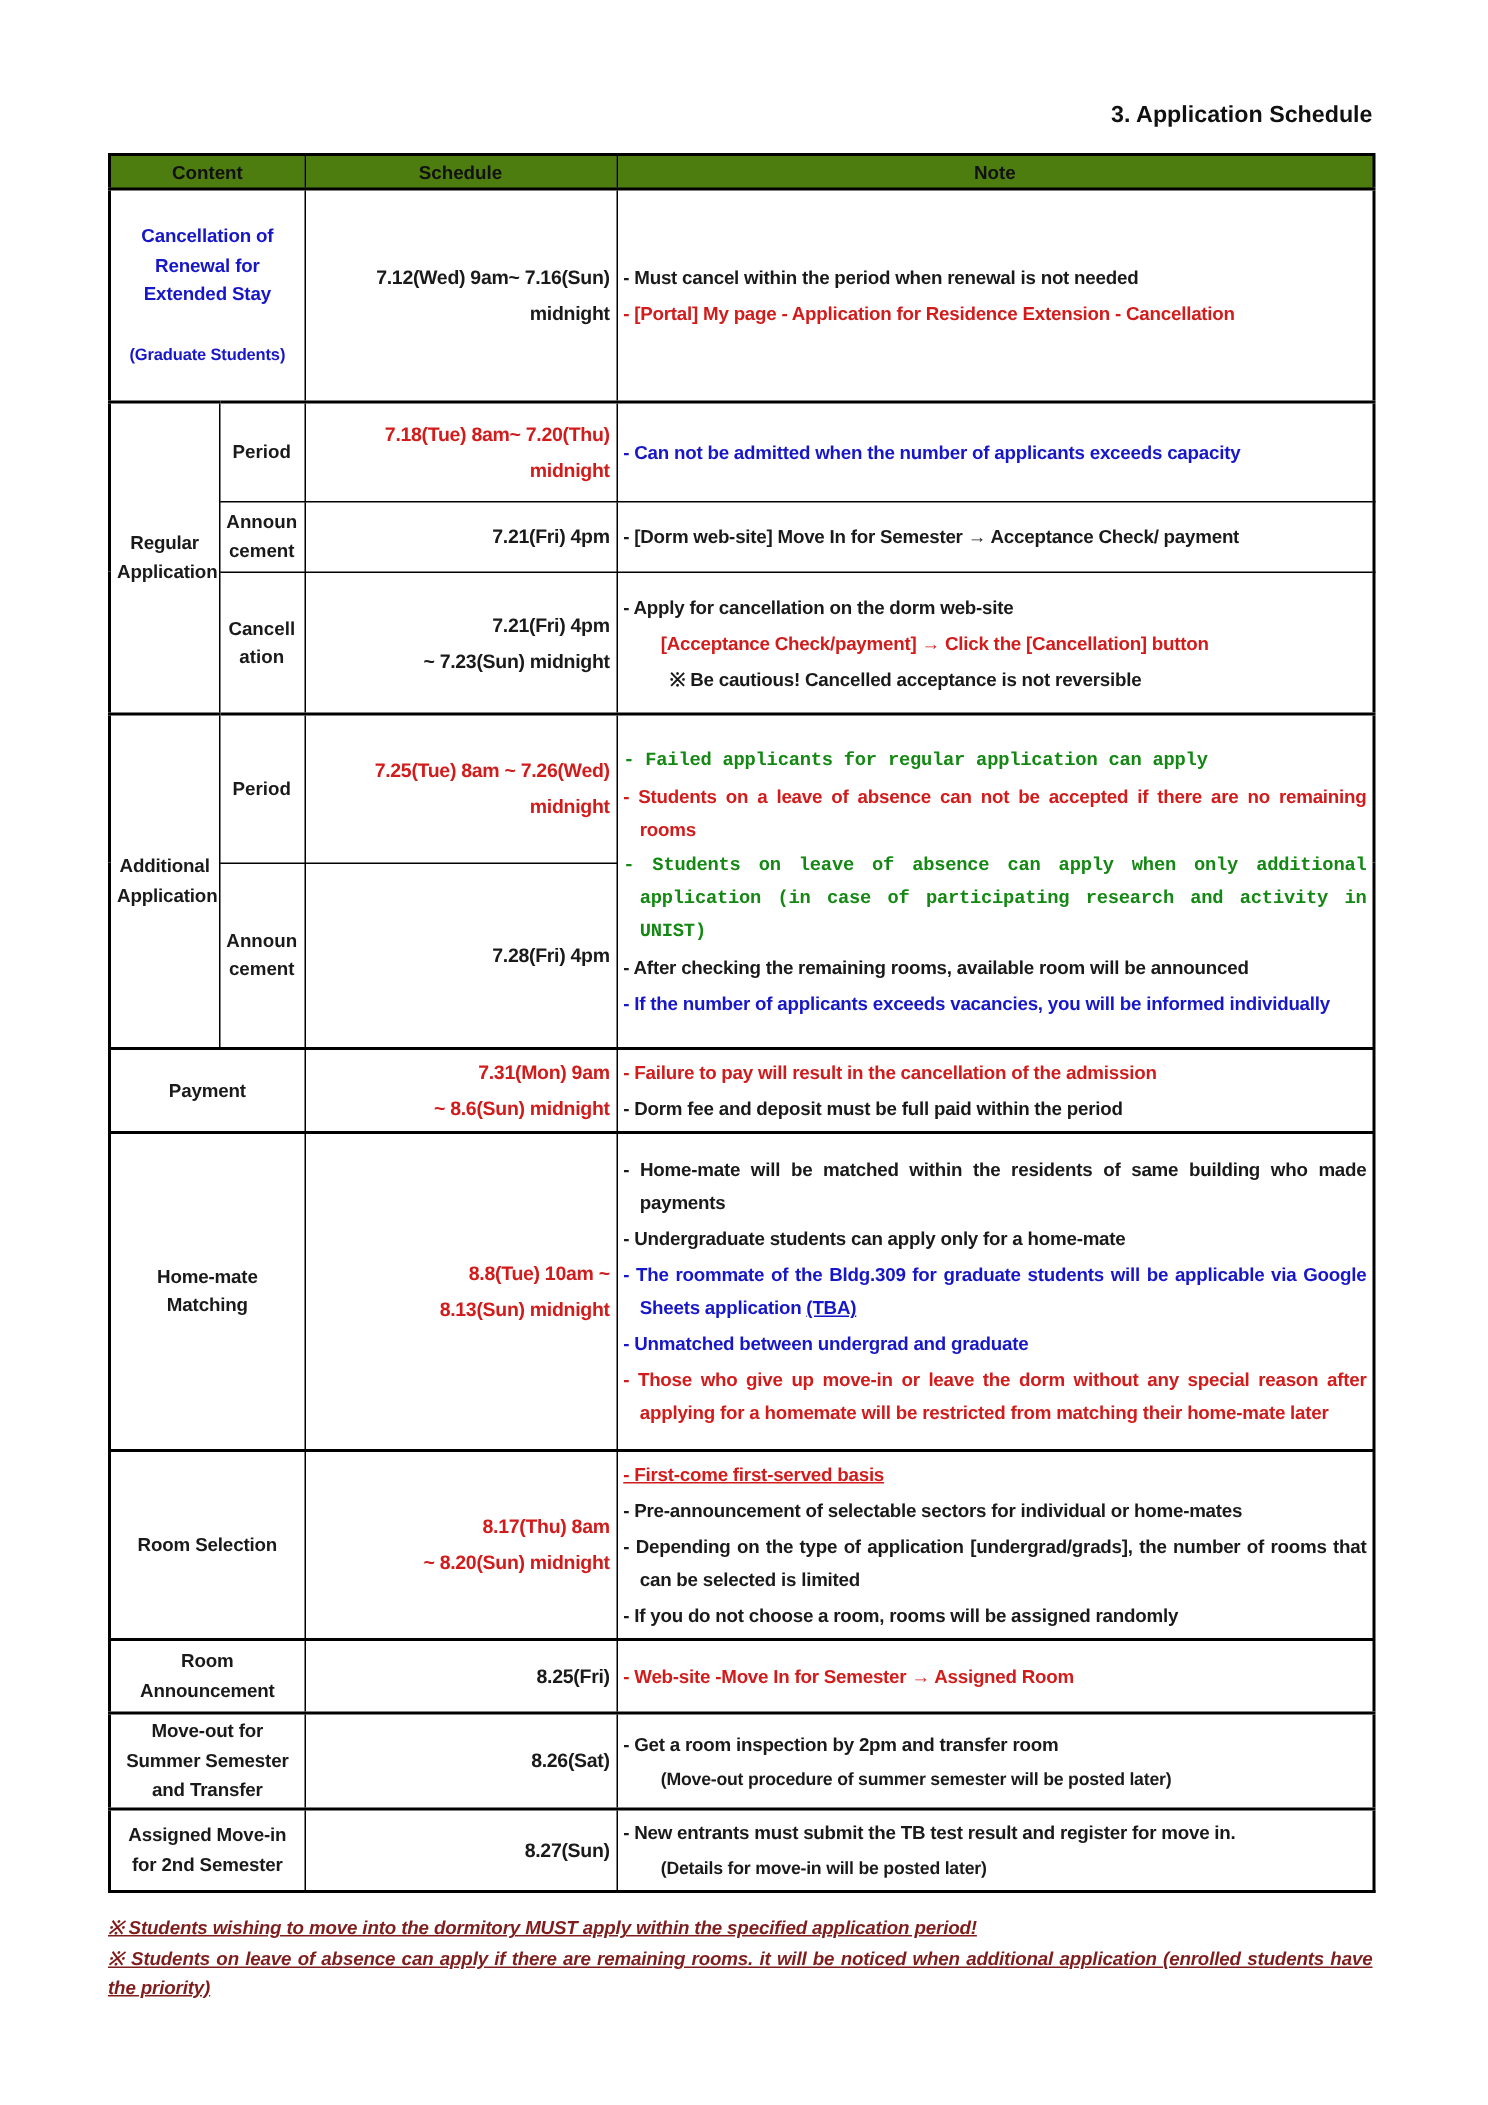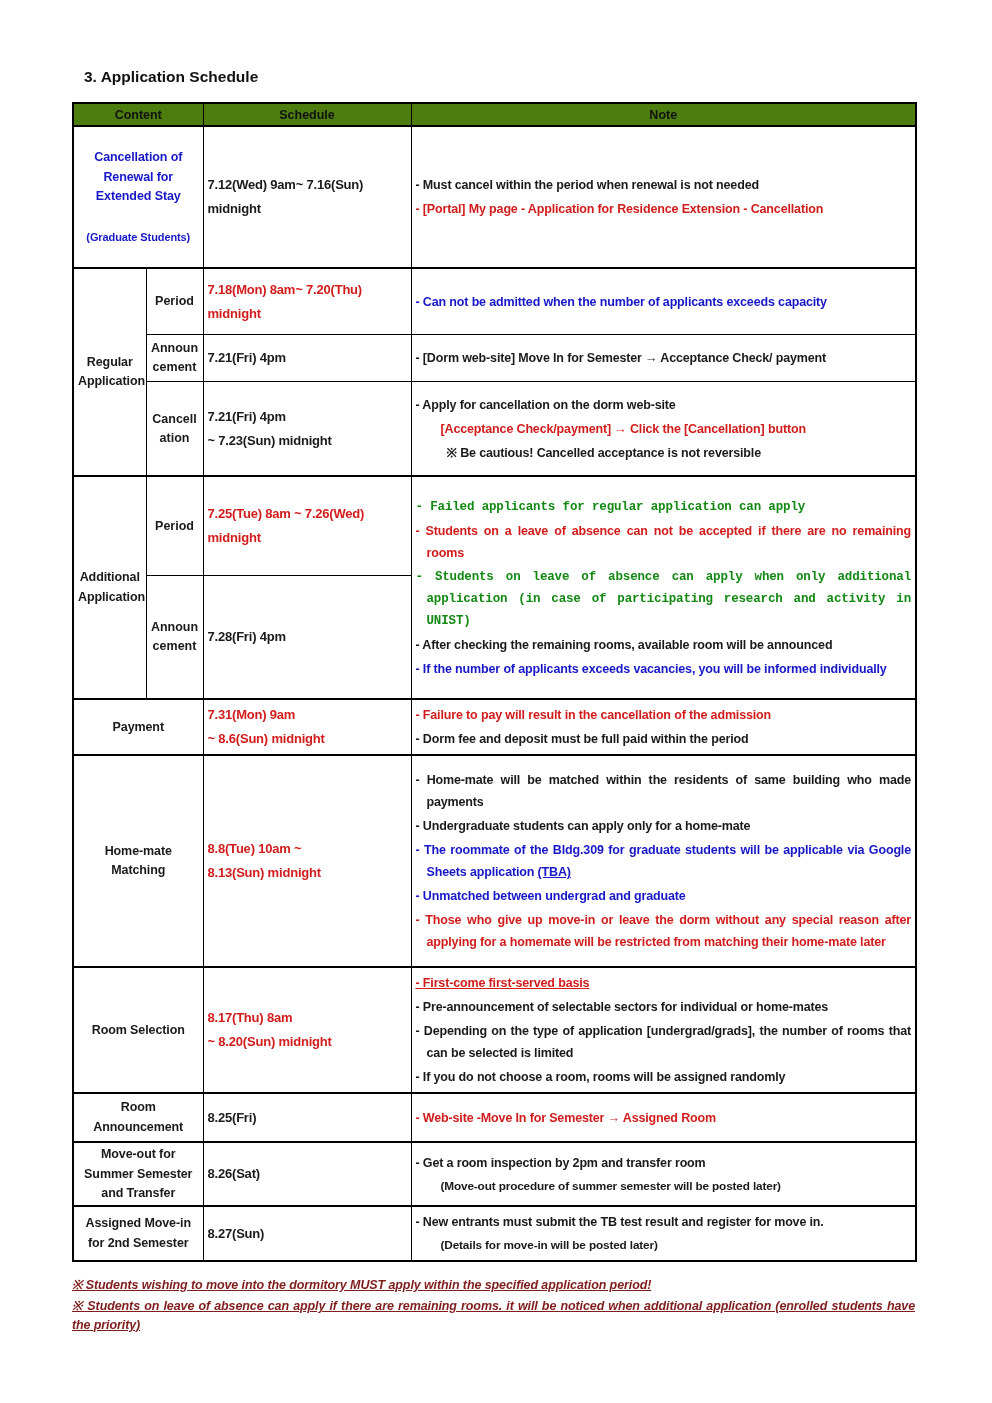--- a/index.html
+++ b/index.html
@@ -1,21 +1,21 @@
 <!DOCTYPE html>
 <html><head>
 <meta charset="utf-8">
 <style>
   html,body { margin:0; padding:0; }
   body {
     width:992px; height:1403px; background:#ffffff; overflow:hidden;
     font-family:"Liberation Sans", sans-serif; color:#1a1a1a;
   }
   .page { padding:68px 77px 0 72px; }
-  .title { font-size:15.5px; font-weight:bold; color:#111; margin:0 0 16px 12px; }
+  .title { font-size:15.5px; font-weight:bold; color:#111; margin:0 0 16px 12px;text-align:right; }
 
   table.sched {
     border-collapse:collapse; table-layout:fixed; width:843px;
     border:2px solid #000;
   }
   table.sched th {
     background:#4d7c0f; font-size:12.5px; font-weight:bold; color:#111;
     border:1px solid #000; border-top:2.5px solid #000; border-bottom:2.5px solid #000;
     padding:2px 2px; text-align:center;
   }
@@ -26,21 +26,21 @@
   .lab {
     text-align:center; font-weight:bold; font-size:12.5px; line-height:1.55;
     white-space:pre-line; letter-spacing:-0.1px;
   }
   .lab .sub2 { font-size:11px; margin-top:3px; white-space:normal; }
   .sublab {
     text-align:center; font-weight:bold; font-size:12.5px; line-height:1.5;
     word-break:break-all; padding:2px 3px;
   }
   .sch {
-    text-align:left; font-weight:bold; font-size:13px; line-height:1.85;
+    text-align:right; font-weight:bold; font-size:13px; line-height:1.85;
     white-space:pre-line; letter-spacing:-0.2px;
   }
   .notes { padding:4px 10px 4px 6px; }
   .note {
     font-size:12.5px; font-weight:600; line-height:1.76; text-align:justify;
     padding-left:11px; text-indent:-11px; letter-spacing:-0.15px; margin:2px 0;
   }
   .ind  { padding-left:25px; text-indent:0; }
   .ind2 { padding-left:31px; text-indent:0; }
   .sm   { font-size:11.8px; }
@@ -93,21 +93,21 @@
       <td class="notes">
         <div class="note c-black">- Must cancel within the period when renewal is not needed</div>
         <div class="note c-red">- [Portal] My page - Application for Residence Extension - Cancellation</div>
       </td>
     </tr>
 
     <tr class="sec" style="height:66px">
       <td rowspan="3" class="lab c-black">Regular
 Application</td>
       <td class="sublab">Period</td>
-      <td class="sch c-red">7.18(Mon) 8am~ 7.20(Thu)
+      <td class="sch c-red">7.18(Tue) 8am~ 7.20(Thu)
 midnight</td>
       <td class="notes">
         <div class="note c-blue">- Can not be admitted when the number of applicants exceeds capacity</div>
       </td>
     </tr>
     <tr style="height:47px">
       <td class="sublab">Announcement</td>
       <td class="sch c-black">7.21(Fri) 4pm</td>
       <td class="notes">
         <div class="note c-black">- [Dorm web-site] Move In for Semester → Acceptance Check/ payment</div>

